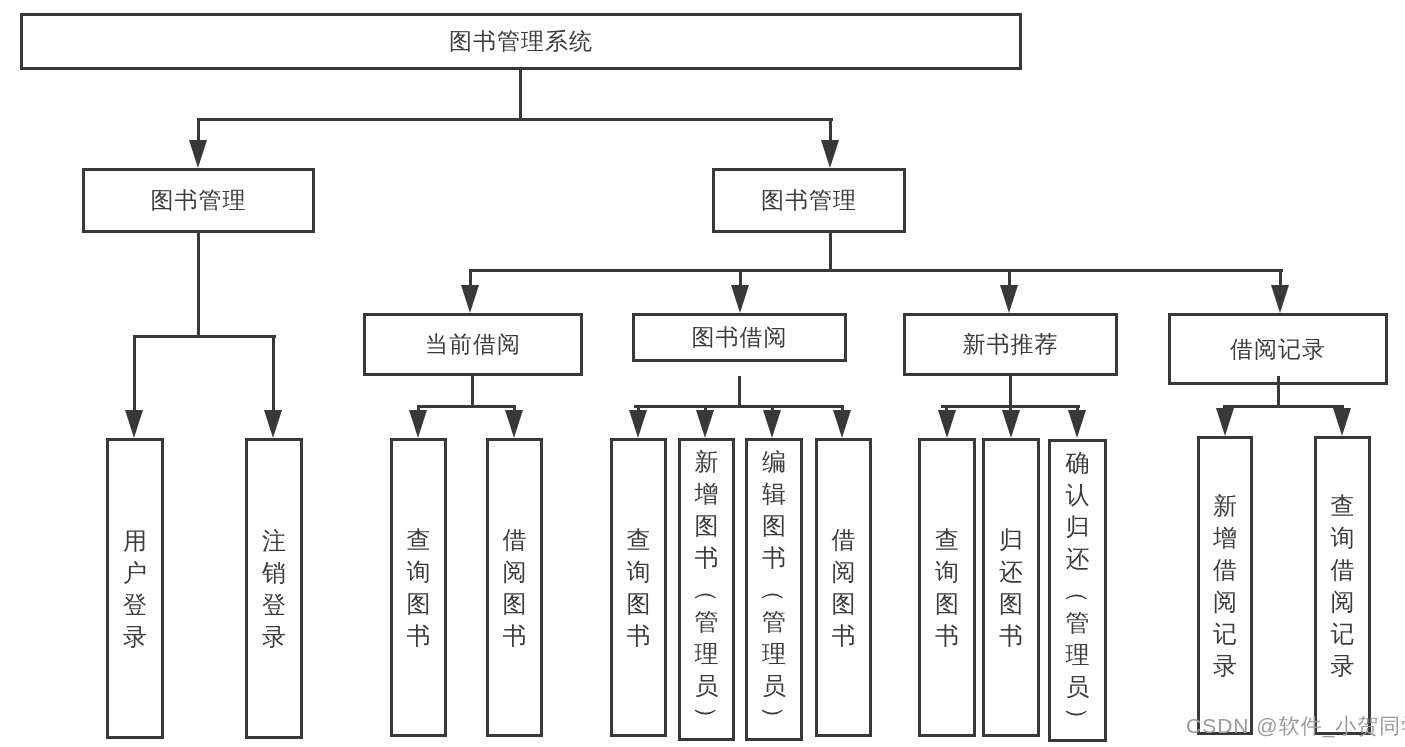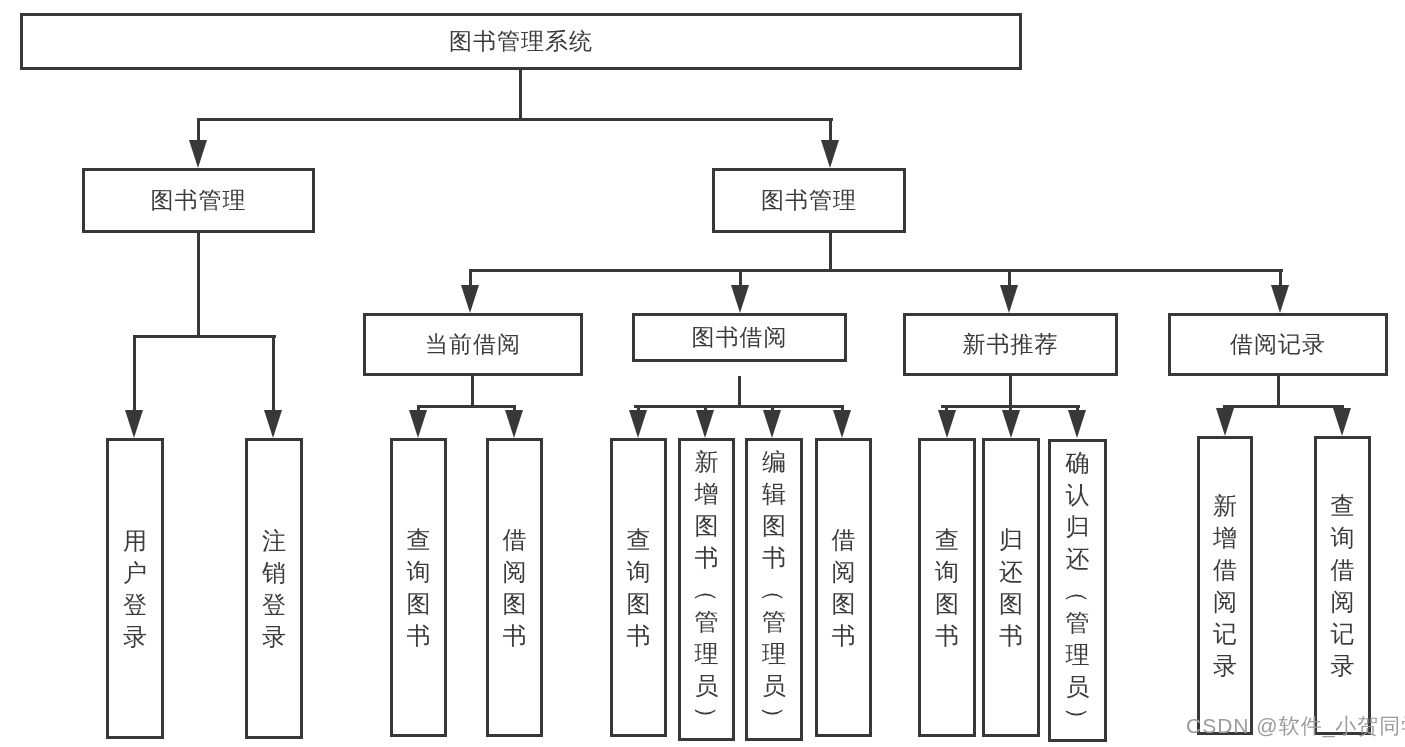--- a/index.html
+++ b/index.html
@@ -71,21 +71,21 @@
 
   <div class="box h-box" style="left:363px;top:313px;width:220px;height:63px;">
     <span>当前借阅</span>
   </div>
   <div class="box h-box" style="left:632px;top:313px;width:215px;height:49px;">
     <span>图书借阅</span>
   </div>
   <div class="box h-box" style="left:903px;top:313px;width:215px;height:63px;">
     <span>新书推荐</span>
   </div>
-  <div class="box h-box" style="left:1168px;top:313px;width:220px;height:63px;">
+  <div class="box h-box" style="left:1168px;top:313px;width:220px;height:72px;">
     <span>借阅记录</span>
   </div>
 
   <div class="line" style="left:471px;top:376px;width:3px;height:31px;"></div>
   <div class="line" style="left:417px;top:405px;width:99px;height:3px;"></div>
   <div class="line" style="left:417px;top:405px;width:3px;height:7px;"></div>
   <div class="arrowhead" style="left:409px;top:410px;"></div>
   <div class="line" style="left:513px;top:405px;width:3px;height:7px;"></div>
   <div class="arrowhead" style="left:505px;top:410px;"></div>
 

